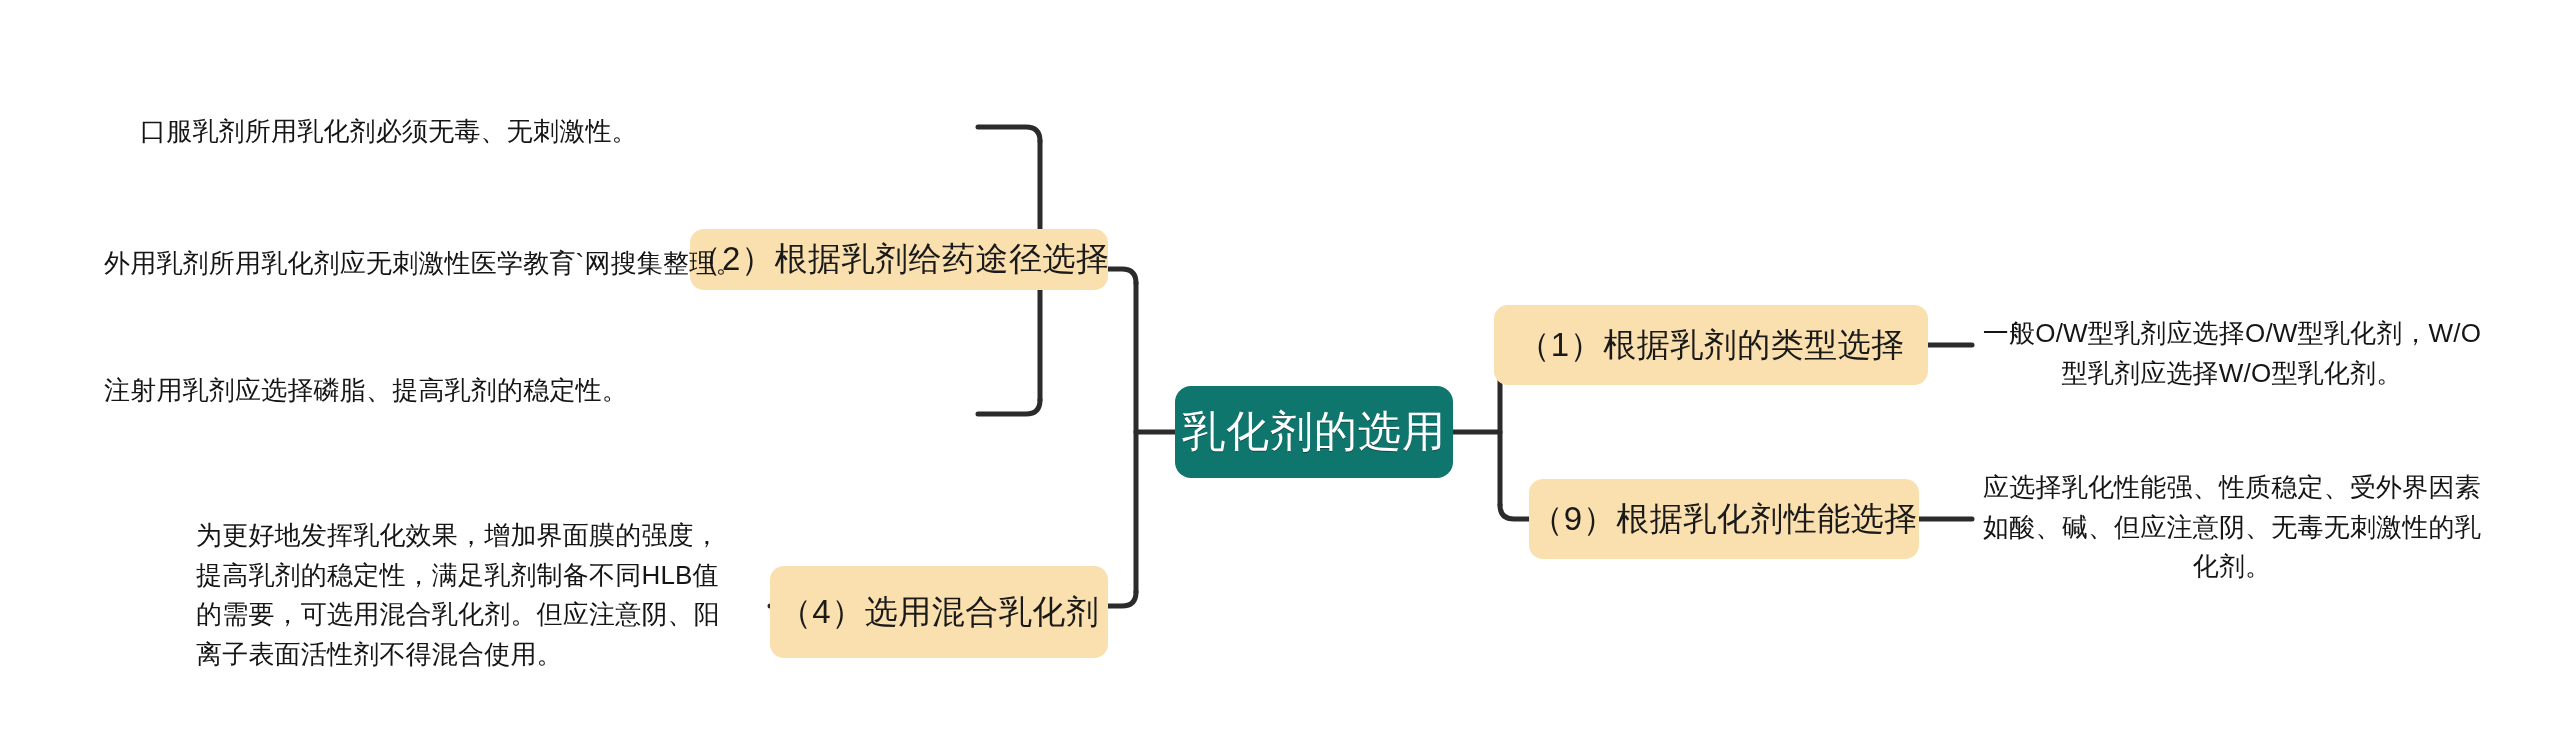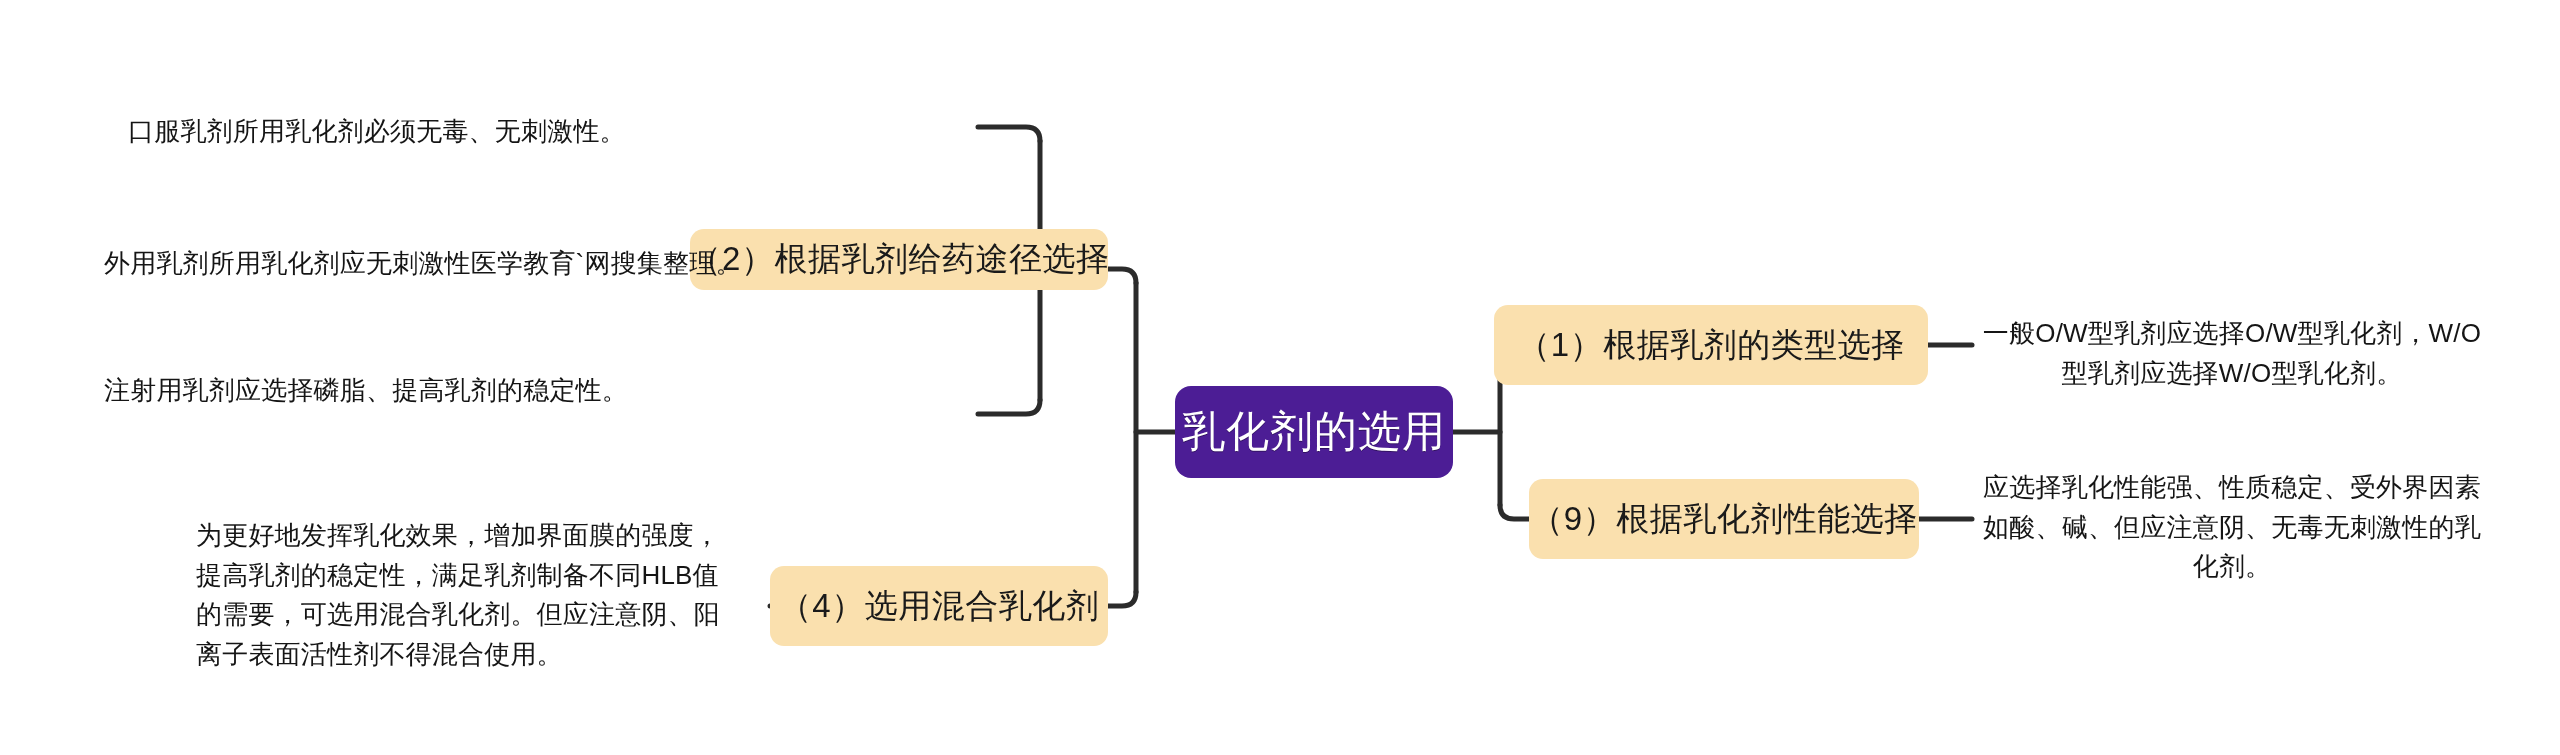--- a/index.html
+++ b/index.html
@@ -33,21 +33,21 @@
   .node {
     position: absolute;
     box-sizing: border-box;
     display: flex;
     align-items: center;
     justify-content: center;
     border-radius: 14px;
     white-space: nowrap;
   }
   .node-root {
-    background: #4c1d95;
+    background: #0f766e;
     color: #ffffff;
     font-size: 43px;
     letter-spacing: 1px;
     border-radius: 16px;
     padding: 0 30px;
     text-shadow: 0 1px 0 rgba(0,0,0,0.35);
   }
   .node-branch {
     background: #fae0ae;
     color: #1a1a1a;
@@ -117,25 +117,25 @@
   <div class="node node-branch" style="left:1529px; top:479px; width:390px; height:80px;">
     <span>（9）根据乳化剂性能选择</span>
   </div>
 
   <div class="leaf-text leaf-right" style="left:1972px; top:468px; width:520px;">应选择乳化性能强、性质稳定、受外界因素如酸、碱、但应注意阴、无毒无刺激性的乳化剂。</div>
 
   <div class="node node-branch" style="left:690px; top:229px; width:418px; height:61px;">
     <span>（2）根据乳剂给药途径选择</span>
   </div>
 
-  <div class="leaf-text leaf-left" style="left:128px; top:112px; width:838px;">口服乳剂所用乳化剂必须无毒、无刺激性。</div>
+  <div class="leaf-text leaf-left" style="left:140px; top:112px; width:838px;">口服乳剂所用乳化剂必须无毒、无刺激性。</div>
 
   <div class="leaf-text leaf-left" style="left:104px; top:228px; width:874px;margin-top:16px;">外用乳剂所用乳化剂应无刺激性医学教育`网搜集整理。</div>
 
   <div class="leaf-text leaf-left" style="left:104px; top:371px; width:874px;">注射用乳剂应选择磷脂、提高乳剂的稳定性。</div>
 
-  <div class="node node-branch" style="left:770px; top:566px; width:338px; height:80px;">
+  <div class="node node-branch" style="left:770px; top:566px; width:338px; height:92px;">
     <span>（4）选用混合乳化剂</span>
   </div>
 
   <div class="leaf-text leaf-left" style="left:196px; top:516px; width:530px;">为更好地发挥乳化效果，增加界面膜的强度，提高乳剂的稳定性，满足乳剂制备不同HLB值的需要，可选用混合乳化剂。但应注意阴、阳离子表面活性剂不得混合使用。</div>
 
 </div>
 
 </body></html>

